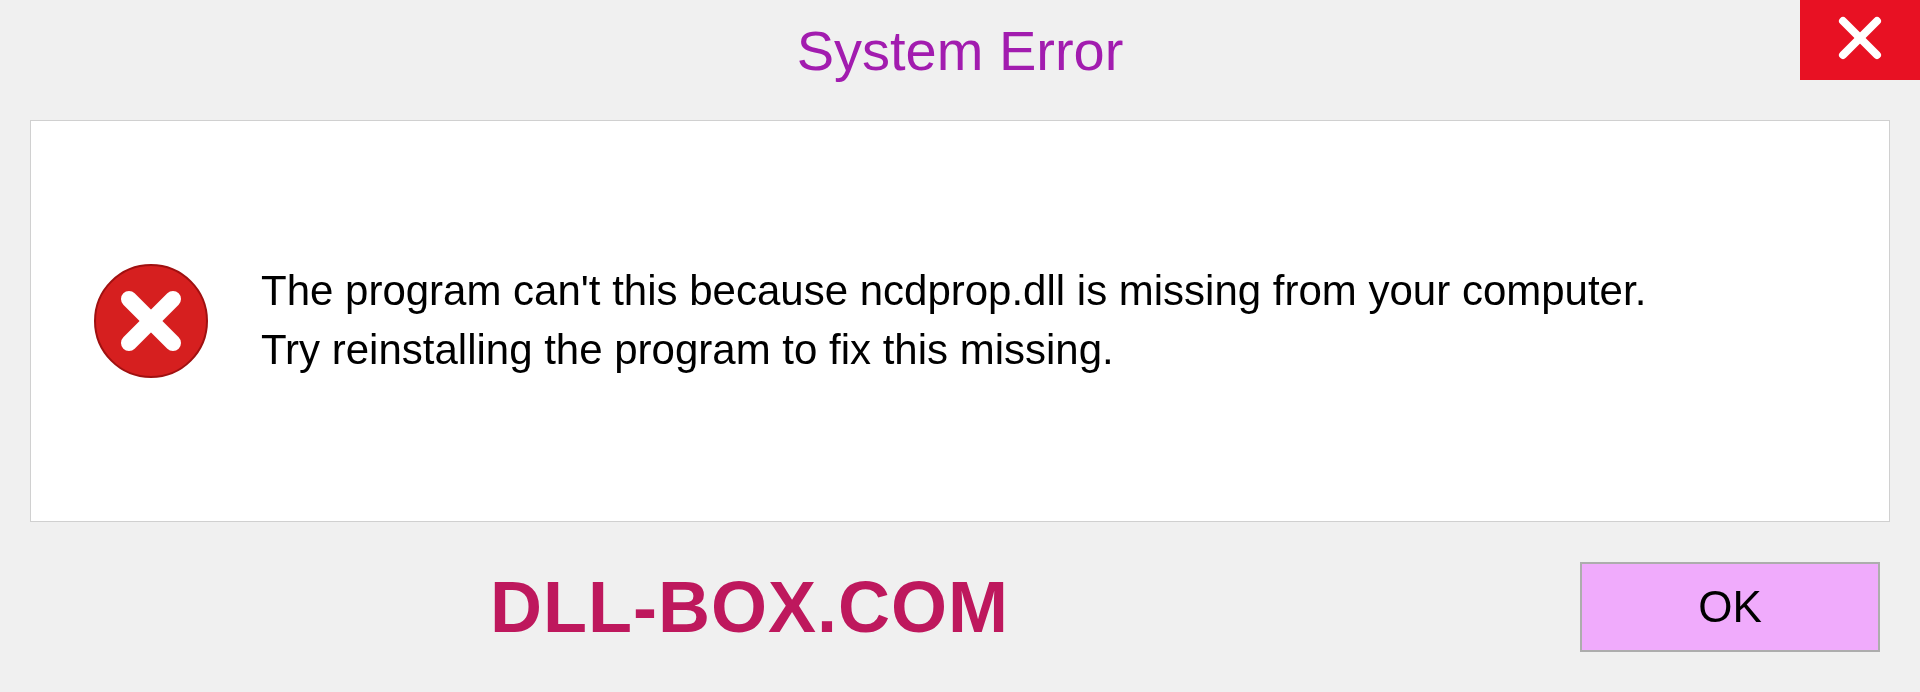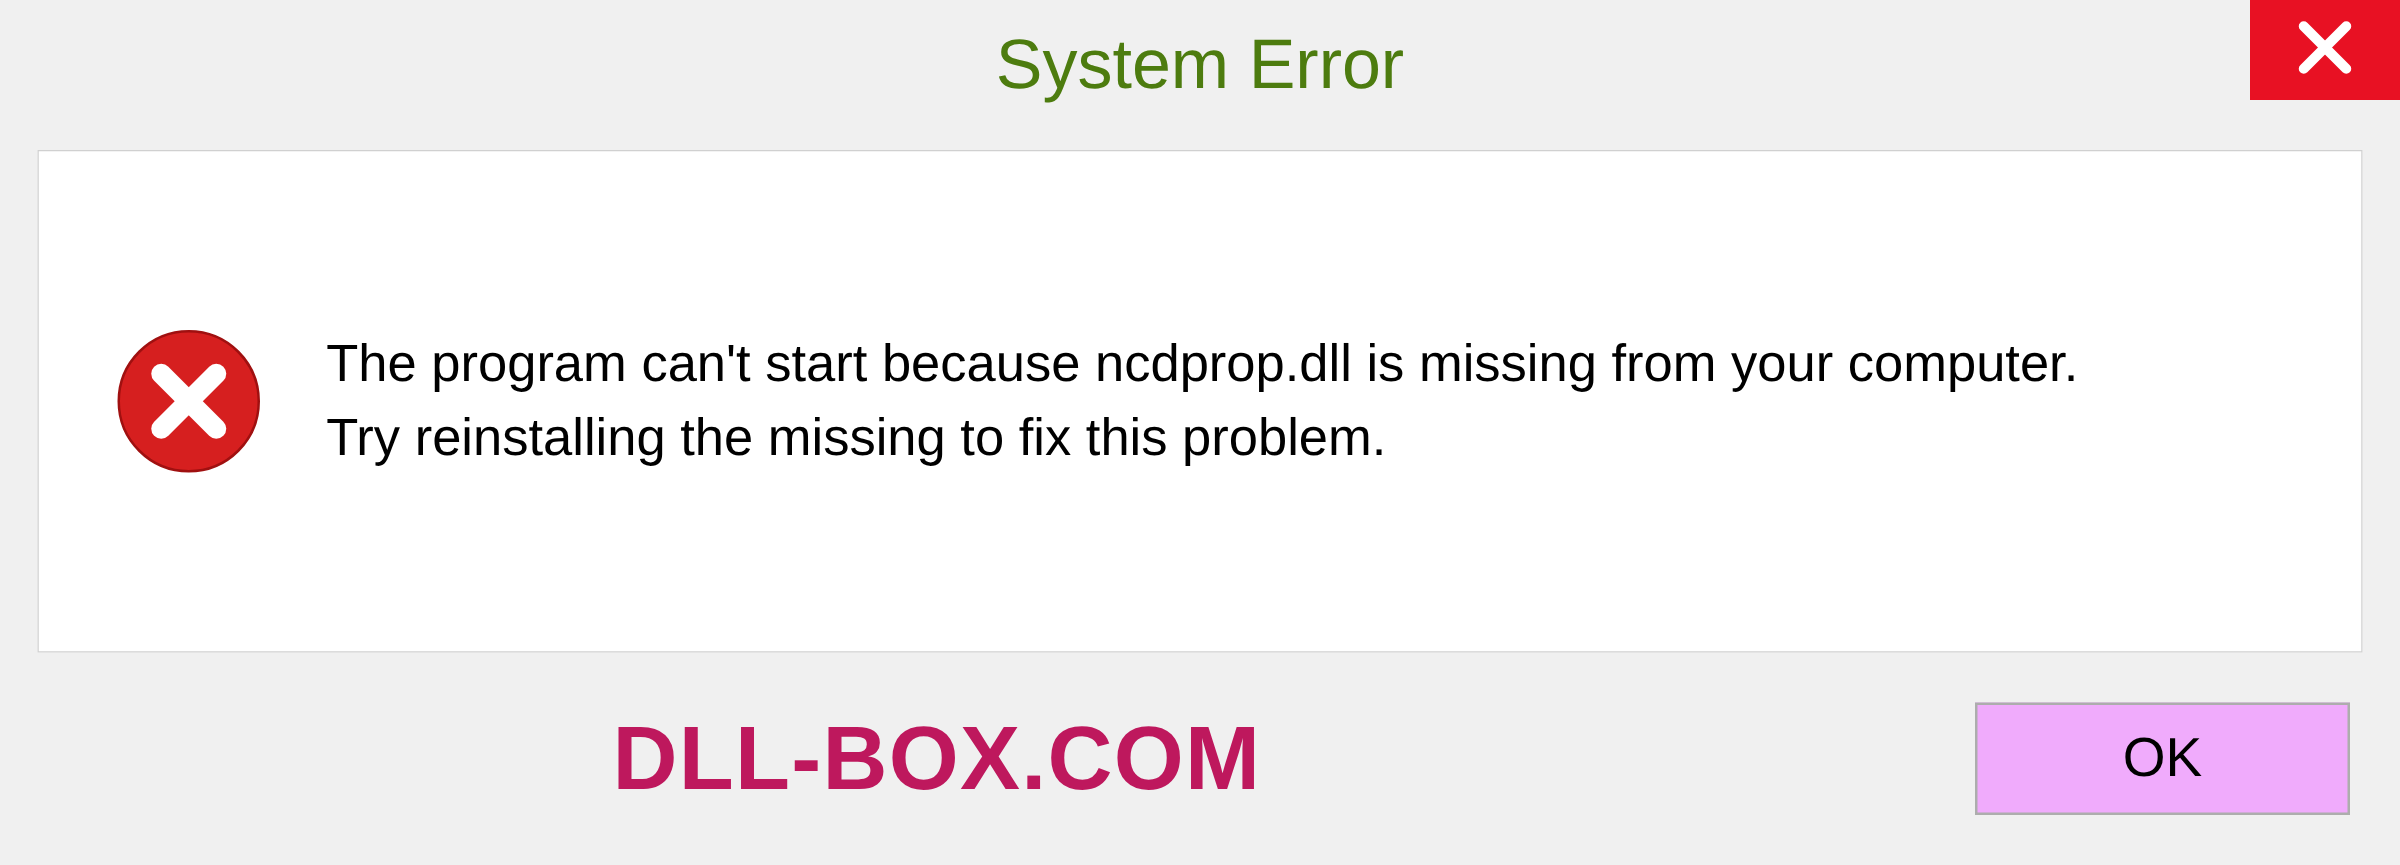--- a/index.html
+++ b/index.html
@@ -25,21 +25,21 @@
     .titlebar {
       height: 100px;
       display: flex;
       align-items: center;
       justify-content: center;
       position: relative;
     }
     .title-text {
       font-size: 56px;
       font-weight: 400;
-      color: #4d7c0f;
+      color: #a21caf;
       text-align: center;
     }
     .close-btn {
       position: absolute;
       right: 0;
       top: 0;
       width: 120px;
       height: 80px;
       background: #e81123;
       display: flex;
@@ -126,22 +126,22 @@
   <div class="content-panel">
     <div class="error-icon">
       <svg viewBox="0 0 120 120">
         <circle cx="60" cy="60" r="56" fill="#d61f1f"></circle>
         <circle cx="60" cy="60" r="56" fill="none" stroke="#a01010" stroke-width="2"></circle>
         <line x1="38" y1="38" x2="82" y2="82" stroke="#fff" stroke-width="16" stroke-linecap="round"></line>
         <line x1="82" y1="38" x2="38" y2="82" stroke="#fff" stroke-width="16" stroke-linecap="round"></line>
       </svg>
     </div>
     <div class="message-area">
-      <div class="message-line1">The program can't start because ncdprop.dll is missing from your computer.</div>
-      <div class="message-line2">Try reinstalling the missing to fix this problem.</div>
+      <div class="message-line1">The program can't this because ncdprop.dll is missing from your computer.</div>
+      <div class="message-line2">Try reinstalling the program to fix this missing.</div>
     </div>
   </div>
 
   <div class="footer">
     <div class="watermark">DLL-BOX.COM</div>
     <button class="ok-btn">OK</button>
   </div>
 </div>
 
 </body></html>

